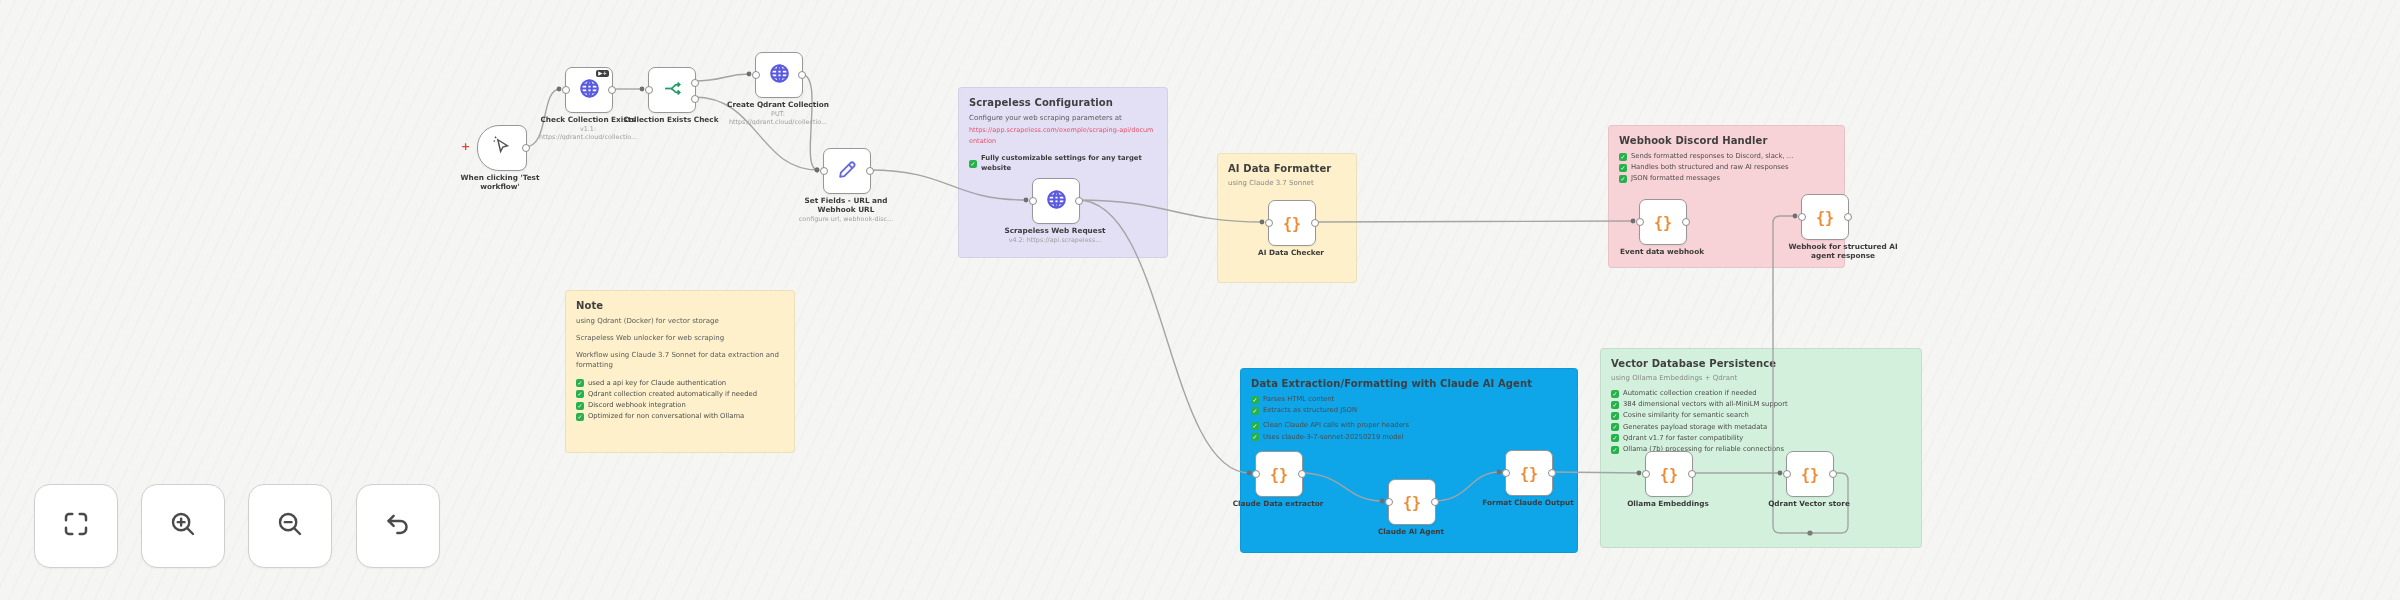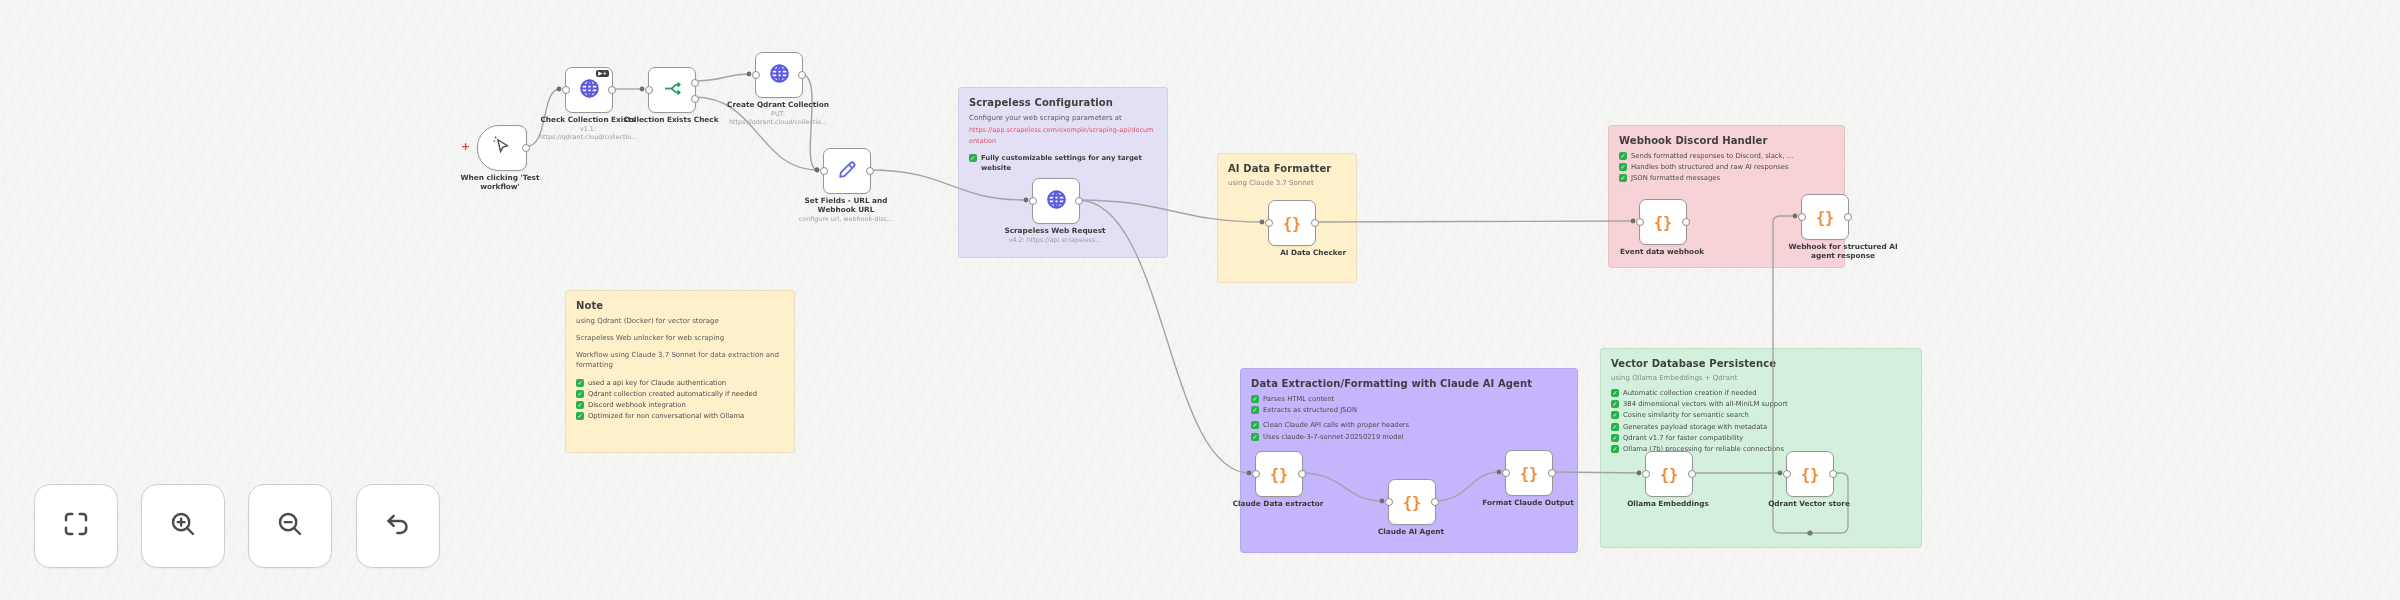--- a/index.html
+++ b/index.html
@@ -10,21 +10,21 @@
     background-image:repeating-linear-gradient(115deg,rgba(0,0,0,0.016) 0px,rgba(0,0,0,0.016) 2px,transparent 2px,transparent 13px);
   }
   #canvas{position:absolute;inset:0;}
   .sticky{position:absolute;border-radius:4px;padding:9px 10px;box-sizing:border-box;border:1px solid rgba(0,0,0,0.07);}
   .sticky h3{margin:0 0 5px 0;font-size:10px;font-weight:bold;color:#3f3f3f;letter-spacing:.1px;}
   .sticky .sub{font-size:7px;color:#8a8a8a;margin:0 0 6px 0;}
   .sticky p{font-size:7px;color:#5b5b5b;margin:0 0 7px 0;line-height:1.45;}
   .sticky p.linkline{margin-top:-5px;}
   .sticky a{color:#e5536b;text-decoration:none;font-size:6.5px;word-break:break-all;}
   .checklist{list-style:none;margin:2px 0 0 0;padding:0;}
-  .checklist li{font-size:6.8px;color:#4c4c4c;line-height:1.5;display:flex;align-items:flex-start;gap:4px;margin-bottom:1px;}
+  .checklist li{font-size:6.8px;color:#4c4c4c;line-height:1.5;display:flex;align-items:center;gap:4px;margin-bottom:1px;}
   .checklist li .tick{flex:0 0 auto;width:8px;height:8px;border-radius:2px;background:#27b14c;color:#fff;font-size:6px;line-height:8px;text-align:center;margin-top:1px;}
   .checklist.gap li:nth-child(3){margin-top:5px;}
   .checklist li.bold{font-weight:bold;color:#3c3c3c;}
   .node{position:absolute;width:46px;height:44px;background:#fff;border:1.6px solid #979797;border-radius:7px;
     display:flex;align-items:center;justify-content:center;box-shadow:0 1px 2px rgba(0,0,0,0.05);}
   .node.trigger{border-radius:22px 8px 8px 22px;width:48px;}
   .port{position:absolute;width:6px;height:6px;border-radius:50%;background:#fff;border:1.4px solid #8d8d8d;}
   .port.in{left:-4px;top:50%;margin-top:-4px;}
   .port.out{right:-4px;top:50%;margin-top:-4px;}
   .port.out-top{right:-4px;top:11px;}
@@ -92,21 +92,21 @@
         <li class="">
           <span class="tick">✓</span>
           <span>Discord webhook integration</span>
         </li>
         <li class="">
           <span class="tick">✓</span>
           <span>Optimized for non conversational with Ollama</span>
         </li>
       </ul>
     </div>
-    <div class="sticky" style="left: 1240px; top: 368px; width: 338px; height: 185px; background: #c4b5fd;">
+    <div class="sticky" style="left: 1240px; top: 368px; width: 338px; height: 185px; background: #0ea5e9;">
       <h3>Data Extraction/Formatting with Claude AI Agent</h3>
       <ul class="checklist gap">
         <li class="">
           <span class="tick">✓</span>
           <span>Parses HTML content</span>
         </li>
         <li class="">
           <span class="tick">✓</span>
           <span>Extracts as structured JSON</span>
         </li>
@@ -255,21 +255,21 @@
     </div>
     <div class="nlabel" style="left: 1000px; top: 226px; width: 110px;">
       <div>Scrapeless Web Request</div>
       <div class="nsub">v4.2: https://api.scrapeless...</div>
     </div>
     <div class="node" style="left: 1268px; top: 200px;">
       <span><span class="code-glyph">{}</span></span>
       <span class="port in"></span>
       <span class="port out"></span>
     </div>
-    <div class="nlabel" style="left: 1236px; top: 248px; width: 110px; text-align: right;">
+    <div class="nlabel" style="left: 1236px; top: 248px; width: 110px;">
       <div>AI Data Checker</div>
     </div>
     <div class="node" style="left: 1639px; top: 199px;">
       <span><span class="code-glyph">{}</span></span>
       <span class="port in"></span>
       <span class="port out"></span>
     </div>
     <div class="nlabel" style="left: 1607px; top: 247px; width: 110px;">
       <div>Event data webhook</div>
     </div>

